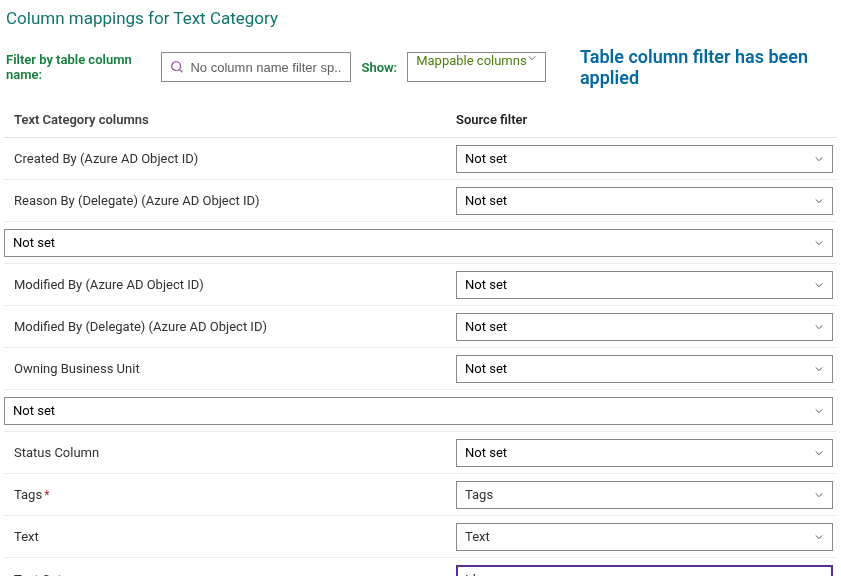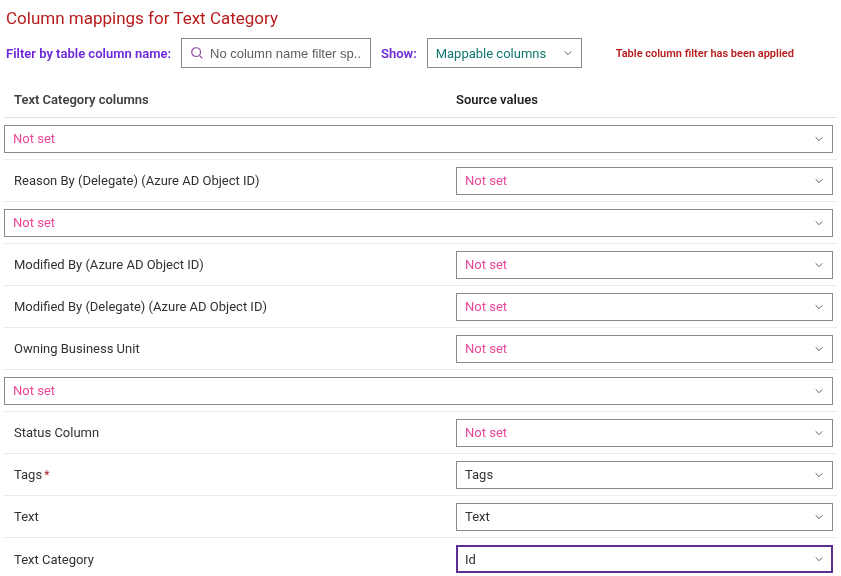--- a/index.html
+++ b/index.html
@@ -7,35 +7,35 @@
       font-family: "Segoe UI", -apple-system, BlinkMacSystemFont, Roboto, Arial, sans-serif;
       font-size: 13px;
       color: #323130;
       background: #fff;
       padding: 8px 4px;
       width: 841px;
     }
     .page-title {
       font-size: 17px;
       font-weight: 400;
-      color: #b91c1c;
-      margin-bottom: 10px;
+      color: #0f766e;
+      margin-bottom: 18px;
       padding-left: 2px;
     }
     .filter-row {
       display: flex;
       align-items: center;
       gap: 10px;
       padding-left: 2px;
       margin-bottom: 24px;
     }
     .filter-label {
       font-size: 13px;
       font-weight: 600;
-      color: #6d28d9;
+      color: #15803d;
     }
     .filter-input-wrap {
       display: flex;
       align-items: center;
       border: 1px solid #8a8886;
       height: 30px;
       width: 190px;
       padding: 0 8px;
       gap: 6px;
       background: #fff;
@@ -49,39 +49,39 @@
       background: transparent;
       min-width: 0;
     }
     .filter-input-wrap input::placeholder { color: #605e5c; }
     .search-icon {
       width: 14px; height: 14px;
       flex-shrink: 0;
     }
     .show-select {
       display: flex;
-      align-items: center;
+      align-items: flex-start;
       justify-content: space-between;
       border: 1px solid #8a8886;
       height: 30px;
       width: 155px;
       padding: 0 8px;
       font-size: 13px;
-      color: #0f766e;
+      color: #4d7c0f;
       background: #fff;
       cursor: pointer;
     }
     .chevron-down {
       width: 10px; height: 10px;
       flex-shrink: 0;
     }
     .filter-applied {
-      font-size: 11px;
+      font-size: 18px;
       font-weight: 600;
-      color: #b91c1c;
+      color: #0369a1;
       margin-left: 24px;
     }
     .table-headers {
       display: flex;
       border-bottom: 1px solid #e1dfdd;
       padding: 0 0 10px 0;
     }
     .th-col1 {
       width: 452px;
       padding-left: 10px;
@@ -128,21 +128,21 @@
       padding: 0 8px;
       font-size: 13px;
       color: #323130;
       background: #fff;
       cursor: pointer;
     }
     .dropdown.selected {
       border: 1px solid #5c2e91;
       box-shadow: 0 0 0 1px #5c2e91 inset;
     }
-    .notset { color: #ec4899; }
+    .notset { color: #000000; }
   </style>
 </head>
 <body>
 
 <div class="page-title">Column mappings for Text Category</div>
 
 <div class="filter-row">
   <span class="filter-label">Filter by table column name:</span>
   <div class="filter-input-wrap">
     <svg class="search-icon" viewBox="0 0 16 16" fill="none" stroke="#8e4ea3" stroke-width="1.4">
@@ -156,25 +156,28 @@
     <span>Mappable columns</span>
     <svg class="chevron-down" viewBox="0 0 12 12" fill="none" stroke="#605e5c" stroke-width="1.2">
       <polyline points="2 4 6 8 10 4"></polyline>
     </svg>
   </div>
   <span class="filter-applied">Table column filter has been applied</span>
 </div>
 
 <div class="table-headers">
   <div class="th-col1">Text Category columns</div>
-  <div class="th-col2">Source values</div>
+  <div class="th-col2">Source filter</div>
 </div>
 
 <div class="table-body" id="table-body">
 <div class="row">
+      <div class="col1">
+        <span>Created By (Azure AD Object ID)</span>
+      </div>
       <div class="col2">
         <div class="dropdown">
           <span class="notset">Not set</span>
           <svg class="chevron-down" viewBox="0 0 12 12" fill="none" stroke="#605e5c" stroke-width="1.2">
             <polyline points="2 4 6 8 10 4"></polyline>
           </svg>
         </div>
       </div>
     </div>
     <div class="row">

